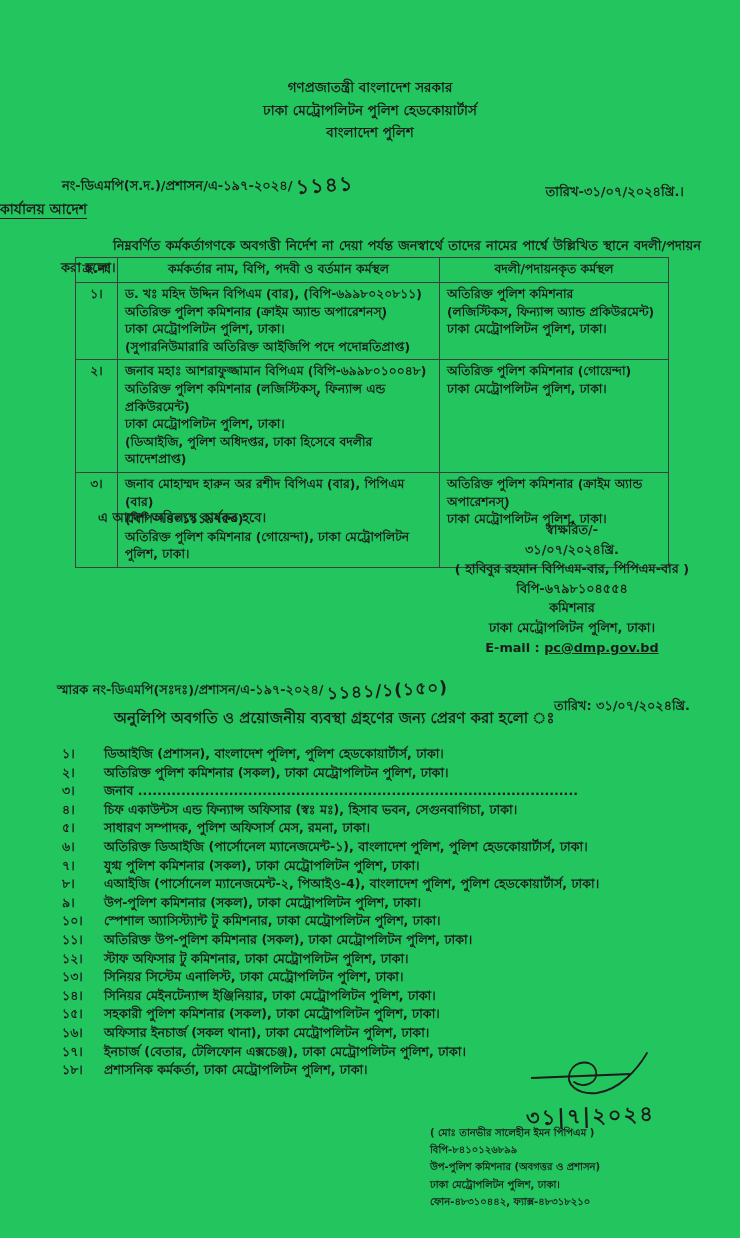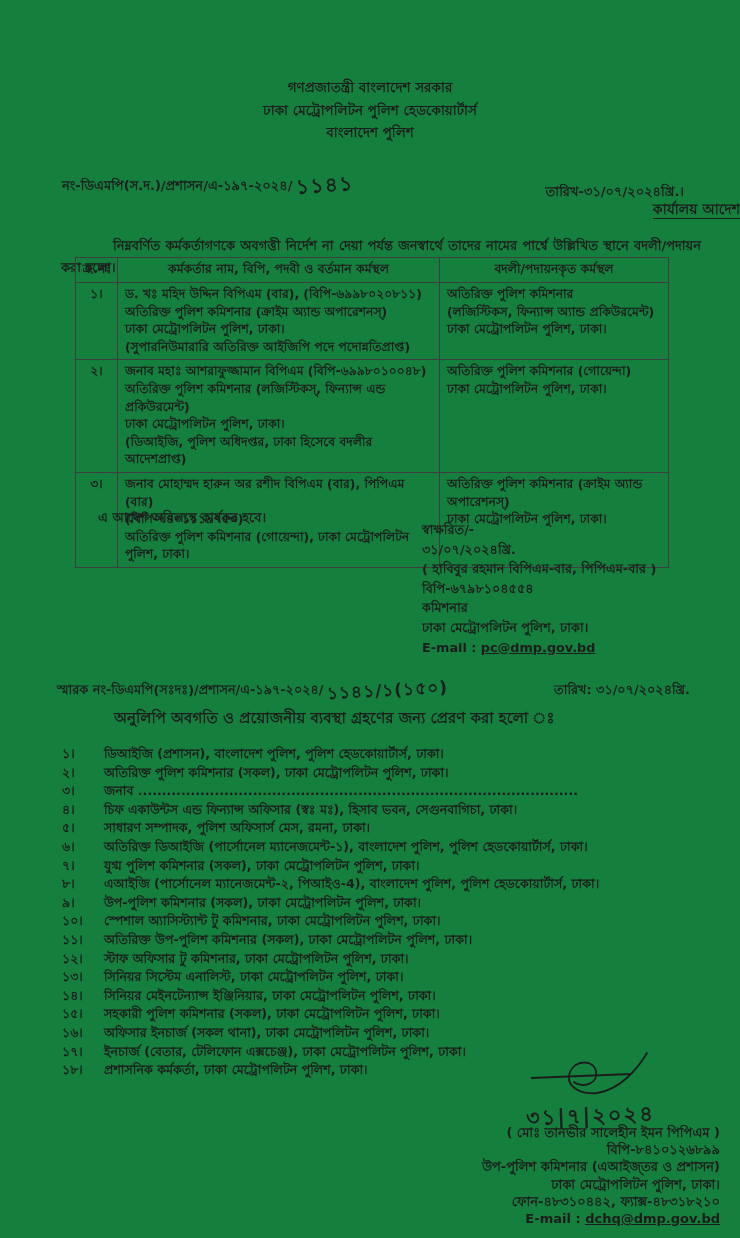--- a/index.html
+++ b/index.html
@@ -4,21 +4,21 @@
 <style>
   html,body{margin:0;padding:0;}
   body{
     font-family:"DejaVu Sans","Liberation Sans",sans-serif;
     background:#e8e6e1;
   }
   .page{
     position:relative;
     width:740px;height:1238px;
     margin:0 auto;
-    background:#15803d;
+    background:#22c55e;
     color:#1c1c1c;
     overflow:hidden;
   }
   
   .header-block{
     position:absolute;top:76px;left:0;right:0;
     text-align:center;font-weight:700;
     font-size:13.5px;line-height:22.5px;
   }
   
@@ -36,21 +36,21 @@
   }
   .hw-small{
     display:inline-block;
     font-size:17px;font-weight:700;letter-spacing:1px;
     transform:rotate(-3deg);
     vertical-align:-2px;
     margin-left:3px;
   }
   
   .order-title{
-    position:absolute;top:198px;left:0;right:0;text-align:right;
+    position:absolute;top:198px;left:0;right:0;text-align:left;
   }
   .order-title span{
     font-size:14px;font-weight:700;
     border-bottom:1.5px solid #1c1c1c;
     padding-bottom:1px;
   }
   .order-para{
     position:absolute;top:222px;left:61px;width:640px;
     font-size:13px;line-height:21.5px;font-weight:700;
     text-indent:52px;text-align:justify;
@@ -73,30 +73,30 @@
   td.serial-cell{text-align:center;padding-left:2px;padding-right:2px;}
   .multiline{white-space:pre-line;}
   
   .effective-note{
     position:absolute;top:508px;left:98px;
     font-size:13px;font-weight:700;
   }
   
   .sig1{
     position:absolute;top:520px;left:422px;width:300px;
-    font-size:12.8px;font-weight:700;line-height:19.6px;
+    text-align:center;font-size:12.8px;font-weight:700;line-height:19.6px;
   }
   .email-link{color:#1c1c1c;text-decoration:underline;}
   
   .memo2-row{
     position:absolute;top:677px;left:57px;right:50px;
     display:flex;justify-content:space-between;align-items:flex-start;
     font-size:12.8px;font-weight:700;
   }
-  .memo2-date{margin-top:3px;}
+  .memo2-date{margin-top:19px;}
   
   .dist-heading{
     position:absolute;top:706px;left:114px;
     font-size:15px;font-weight:700;
   }
   .dist-list{
     position:absolute;top:726px;left:62px;width:660px;
     font-size:12.6px;font-weight:700;
   }
   .dist-item{display:flex;height:18.6px;align-items:baseline;}
@@ -107,21 +107,21 @@
     position:absolute;top:1050px;left:480px;width:220px;
     text-align:center;
   }
   .hw-date{
     font-size:21px;font-weight:700;letter-spacing:2px;
     transform:rotate(-2deg);display:inline-block;
     margin-top:-6px;
   }
   .sig2{
     position:absolute;top:1124px;left:430px;width:290px;
-    text-align:right;font-size:13px;font-weight:700;line-height:17.2px;
+    text-align:left;font-size:10px;font-weight:700;line-height:17.2px;
   }
 </style>
 </head>
 <body>
 
 <div class="page">
 
   <div class="header-block">
     <div>গণপ্রজাতন্ত্রী বাংলাদেশ সরকার</div>
     <div>ঢাকা মেট্রোপলিটন পুলিশ হেডকোয়ার্টার্স</div>
@@ -287,21 +287,18 @@
     <svg width="130" height="52" viewBox="0 0 130 52" aria-hidden="true">
       <path d="M122 3 C 112 20, 94 40, 72 43 C 52 45, 40 34, 45 22 C 50 10, 68 9, 71 21 C 74 33, 58 39, 49 32" fill="none" stroke="#1c1c1c" stroke-width="1.8" stroke-linecap="round"></path>
       <line x1="6" y1="28" x2="106" y2="24" stroke="#1c1c1c" stroke-width="1.8"></line>
     </svg>
     <div class="hw-date">৩১|৭|২০২৪</div>
   </div>
 
   <div class="sig2">
     <div>( মোঃ তানভীর সালেহীন ইমন পিপিএম )</div>
     <div>বিপি-৮৪১০১২৬৮৯৯</div>
-    <div>উপ-পুলিশ কমিশনার (এআইজ্তর ও প্রশাসন)</div>
+    <div>উপ-পুলিশ কমিশনার (অবগত্তর ও প্রশাসন)</div>
     <div>ঢাকা মেট্রোপলিটন পুলিশ, ঢাকা।</div>
     <div>ফোন-৪৮৩১০৪৪২, ফ্যাক্স-৪৮৩১৮২১০</div>
-    <div>
-      <span>E-mail : </span><a class="email-link" href="#">dchq@dmp.gov.bd</a>
-    </div>
   </div>
 
 </div>
 
 </body></html>

